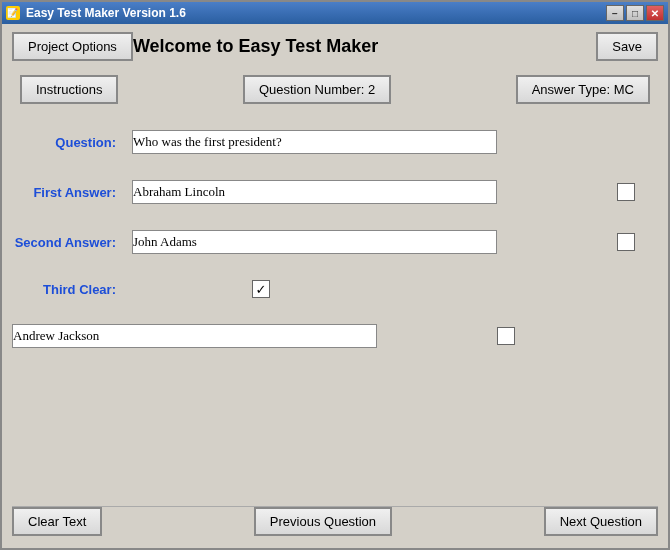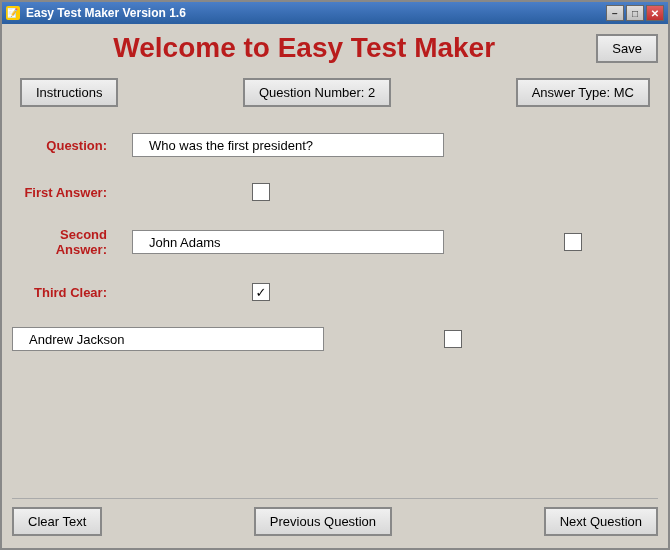--- a/index.html
+++ b/index.html
@@ -98,24 +98,23 @@
       background: linear-gradient(to bottom, #f0f0f0, #d8d8d8);
       border: 2px solid #888;
       padding: 5px 14px;
       font-size: 13px;
       cursor: pointer;
       font-family: Arial, sans-serif;
       color: #000;
     }
 
     .app-title {
-      color: #b91c1c;
-      font-size: 28px;
-      font-weight: bold;
-      text-align: center;
+      color: #000000;
+      font-size: 18px;
+      font-weight: bold;
       flex: 1;
     }
 
     
     .second-row {
       display: flex;
       align-items: center;
       justify-content: space-between;
       margin-bottom: 20px;
       padding: 6px 8px;
@@ -131,34 +130,34 @@
 
     .form-row {
       display: flex;
       align-items: center;
       margin-bottom: 26px;
     }
 
     .form-label {
       width: 120px;
       text-align: right;
-      padding-right: 25px;
-      font-size: 13px;
-      font-weight: bold;
-      color: #b91c1c;
+      padding-right: 16px;
+      font-size: 13px;
+      font-weight: bold;
+      color: #1d4ed8;
     }
 
     .form-input {
-      width: 312px;
+      width: 365px;
       height: 24px;
       border: 1px solid #888;
       background: white;
-      padding: 2px 16px;
-      font-size: 13px;
-      font-family: Liberation Sans, sans-serif;
+      padding: 2px 0;
+      font-size: 13px;
+      font-family: Liberation Serif, serif;
     }
 
     .form-checkbox {
       width: 18px;
       height: 18px;
       margin-left: 120px;
       cursor: pointer;
       appearance: none;
       -webkit-appearance: none;
       border: 1px solid #666;
@@ -174,21 +173,21 @@
       font-size: 13px;
       color: #000;
       position: absolute;
     }
 
     
     .bottom-bar {
       display: flex;
       align-items: center;
       justify-content: space-between;
-      padding: 8px 0 4px 0;
+      padding: 0 0 4px 0;
       border-top: 1px solid #aaa;
       margin-top: auto;
     }
   </style>
 </head>
 <body>
 
 <div class="window">
 
   <div class="title-bar">
@@ -199,39 +198,41 @@
     <div class="title-bar-controls">
       <div class="title-btn">−</div>
       <div class="title-btn">□</div>
       <div class="title-btn close">✕</div>
     </div>
   </div>
 
   <div class="content">
 
     <div class="top-bar">
+      <button class="btn">Project Options</button>
       <span class="app-title">Welcome to Easy Test Maker</span>
       <button class="btn">Save</button>
     </div>
 
     <div class="second-row">
       <button class="btn">Instructions</button>
       <button class="btn">Question Number: 2</button>
       <button class="btn">Answer Type: MC</button>
     </div>
 
     <div class="form-area">
 
       <div class="form-row">
         <label class="form-label">Question:</label>
         <input class="form-input" type="text" value="Who was the first president?" style="">
       </div>
 
       <div class="form-row">
         <label class="form-label">First Answer:</label>
+        <input class="form-input" type="text" value="Abraham Lincoln" style="">
         <div class="form-checkbox"></div>
       </div>
 
       <div class="form-row">
         <label class="form-label">Second Answer:</label>
         <input class="form-input" type="text" value="John Adams" style="">
         <div class="form-checkbox"></div>
       </div>
 
       <div class="form-row">

